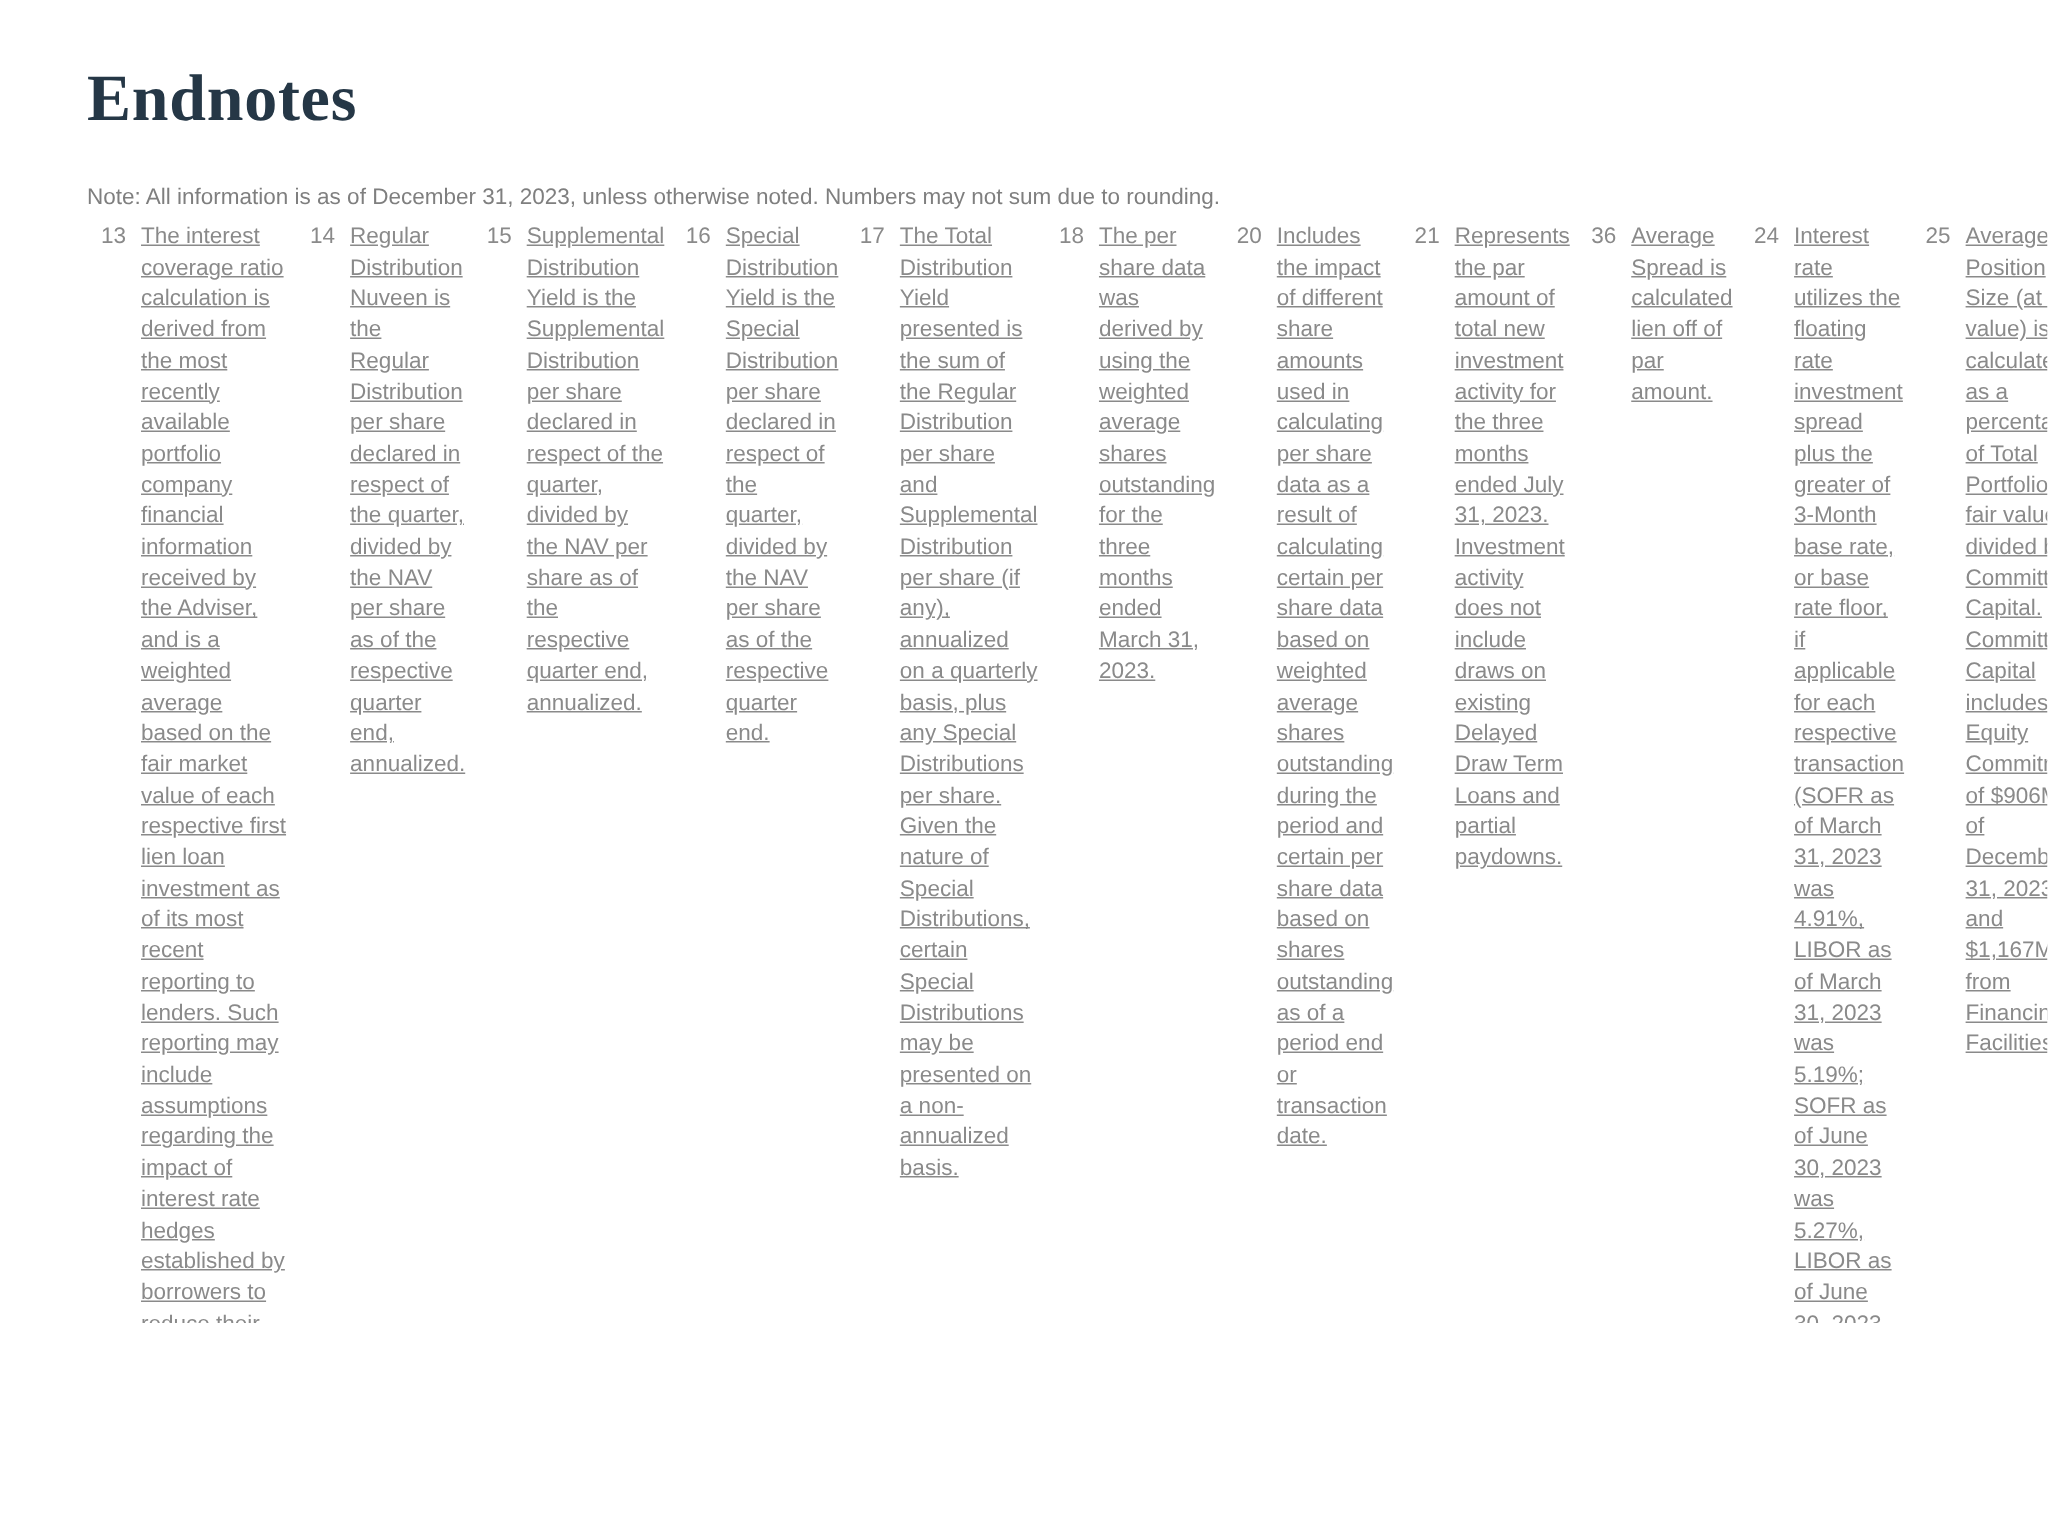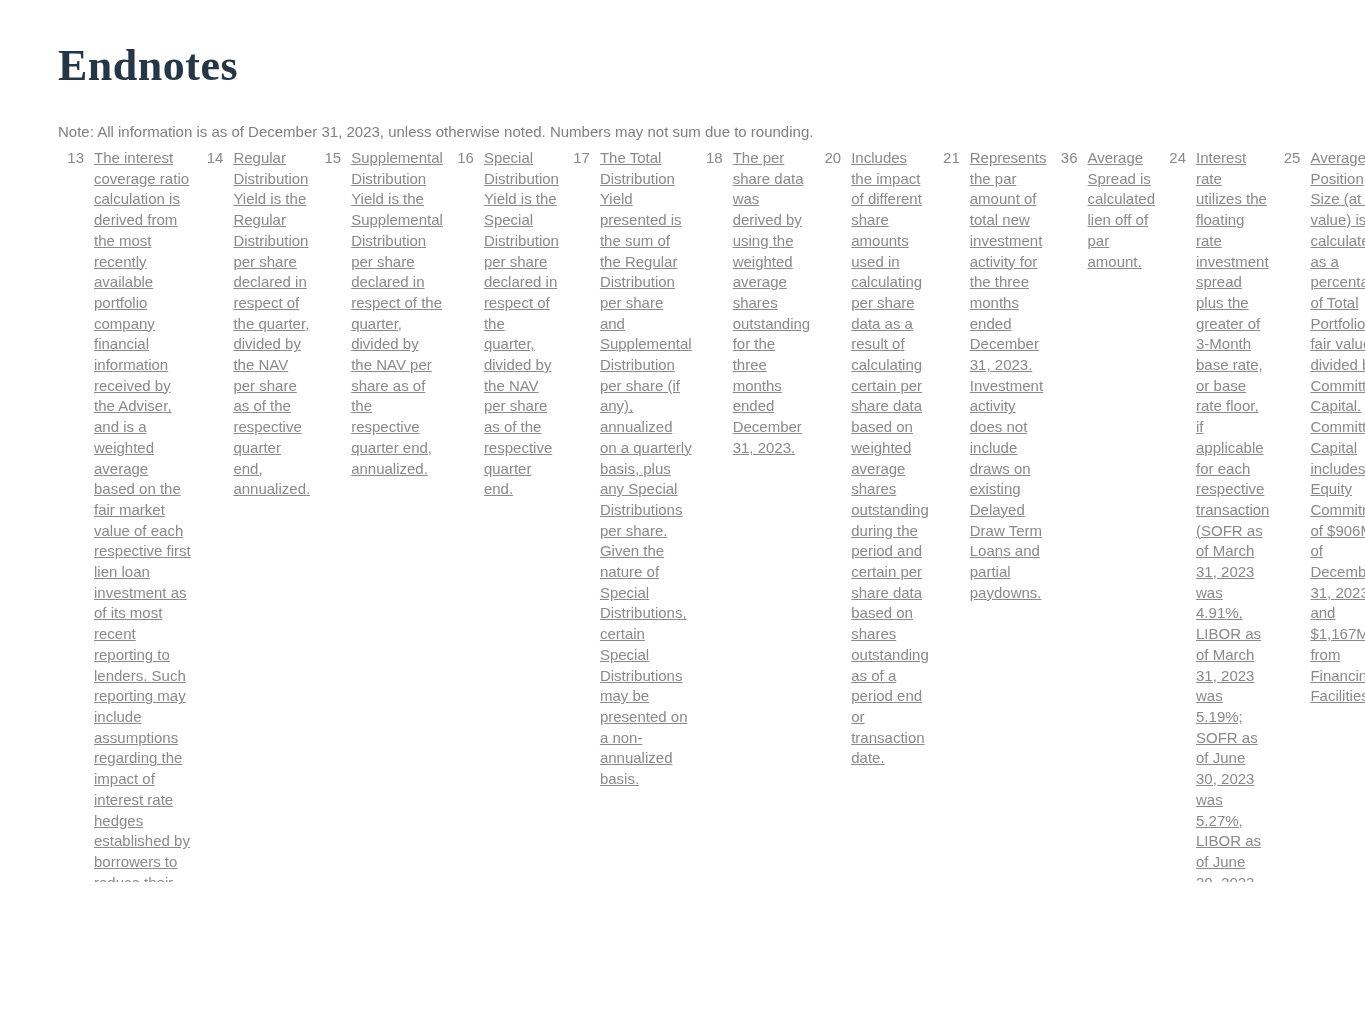--- a/index.html
+++ b/index.html
@@ -106,52 +106,52 @@
     <p class="note-line">Note: All information is as of December 31, 2023, unless otherwise noted.  Numbers may not sum due to rounding.</p>
 
     <div class="endnotes-list">
   <div class="endnote-row">
     <span class="endnote-num">13</span>
     <span class="endnote-text">The interest coverage ratio calculation is derived from the most recently available portfolio company financial information received by the Adviser, and is a weighted average based on the fair market value of each respective first lien loan investment as of its most recent reporting to lenders. Such reporting may include assumptions regarding the impact of interest rate hedges established by borrowers to reduce their exposure to floating interest rates (resulting in a reduced hedging rate being used for the total interest expense in respect of such hedges, rather than any higher rates applicable under the documentation for such loans), even if such hedging instruments are not pledged as collateral to lenders in respect of such loans and do not secure the loans themselves. The interest rate coverage ratio excludes junior capital investments and equity co investments, and applies solely to traditional middle market first lien loans held by NCDL, which also excludes any upper middle market or other first lien loans investments that do not have maintenance financial covenants, and first lien loans that the Adviser has assigned a risk rating of 8 or higher, as well as any portfolio companies with net senior leverage of 15 x or greater. As a result of the foregoing exclusions, the interest coverage ratio shown herein applies to 74.10% of our total investments, and 85.22% of our total first lien loan investments, in each case based upon fair value as of December 31, 2023.</span>
   </div>
 
   <div class="endnote-row">
     <span class="endnote-num">14</span>
-    <span class="endnote-text">Regular Distribution Yield is the Regular Distribution per share declared in respect of the quarter, divided by the NAV per share as of the respective quarter end, annualized.</span>
+    <span class="endnote-text">Regular Distribution Nuveen is the Regular Distribution per share declared in respect of the quarter, divided by the NAV per share as of the respective quarter end, annualized.</span>
   </div>
 
   <div class="endnote-row">
     <span class="endnote-num">15</span>
     <span class="endnote-text">Supplemental Distribution Yield is the Supplemental Distribution per share declared in respect of the quarter, divided by the NAV per share as of the respective quarter end, annualized.</span>
   </div>
 
   <div class="endnote-row">
     <span class="endnote-num">16</span>
     <span class="endnote-text">Special Distribution Yield is the Special Distribution per share declared in respect of the quarter, divided by the NAV per share as of the respective quarter end.</span>
   </div>
 
   <div class="endnote-row">
     <span class="endnote-num">17</span>
     <span class="endnote-text">The Total Distribution Yield presented is the sum of the Regular Distribution per share and Supplemental Distribution per share (if any), annualized on a quarterly basis, plus any Special Distributions per share.  Given the nature of Special Distributions, certain Special Distributions may be presented on a non-annualized basis.</span>
   </div>
 
   <div class="endnote-row">
     <span class="endnote-num">18</span>
-    <span class="endnote-text">The per share data was derived by using the weighted average shares outstanding for the three months ended December 31, 2023.</span>
+    <span class="endnote-text">The per share data was derived by using the weighted average shares outstanding for the three months ended March 31, 2023.</span>
   </div>
 
 
   <div class="endnote-row">
     <span class="endnote-num">20</span>
     <span class="endnote-text">Includes the impact of different share amounts used in calculating per share data as a result of calculating certain per share data based on weighted average shares outstanding during the period and certain per share data based on shares outstanding as of a period end or transaction date.</span>
   </div>
 
   <div class="endnote-row">
     <span class="endnote-num">21</span>
-    <span class="endnote-text">Represents the par amount of total new investment activity for the three months ended December 31, 2023.  Investment activity does not include draws on existing Delayed Draw Term Loans and partial paydowns.</span>
+    <span class="endnote-text">Represents the par amount of total new investment activity for the three months ended July 31, 2023.  Investment activity does not include draws on existing Delayed Draw Term Loans and partial paydowns.</span>
   </div>
 
   <div class="endnote-row">
     <span class="endnote-num">36</span>
     <span class="endnote-text">Average Spread is calculated lien off of par amount.</span>
   </div>
 
 
   <div class="endnote-row">
     <span class="endnote-num">24</span>

